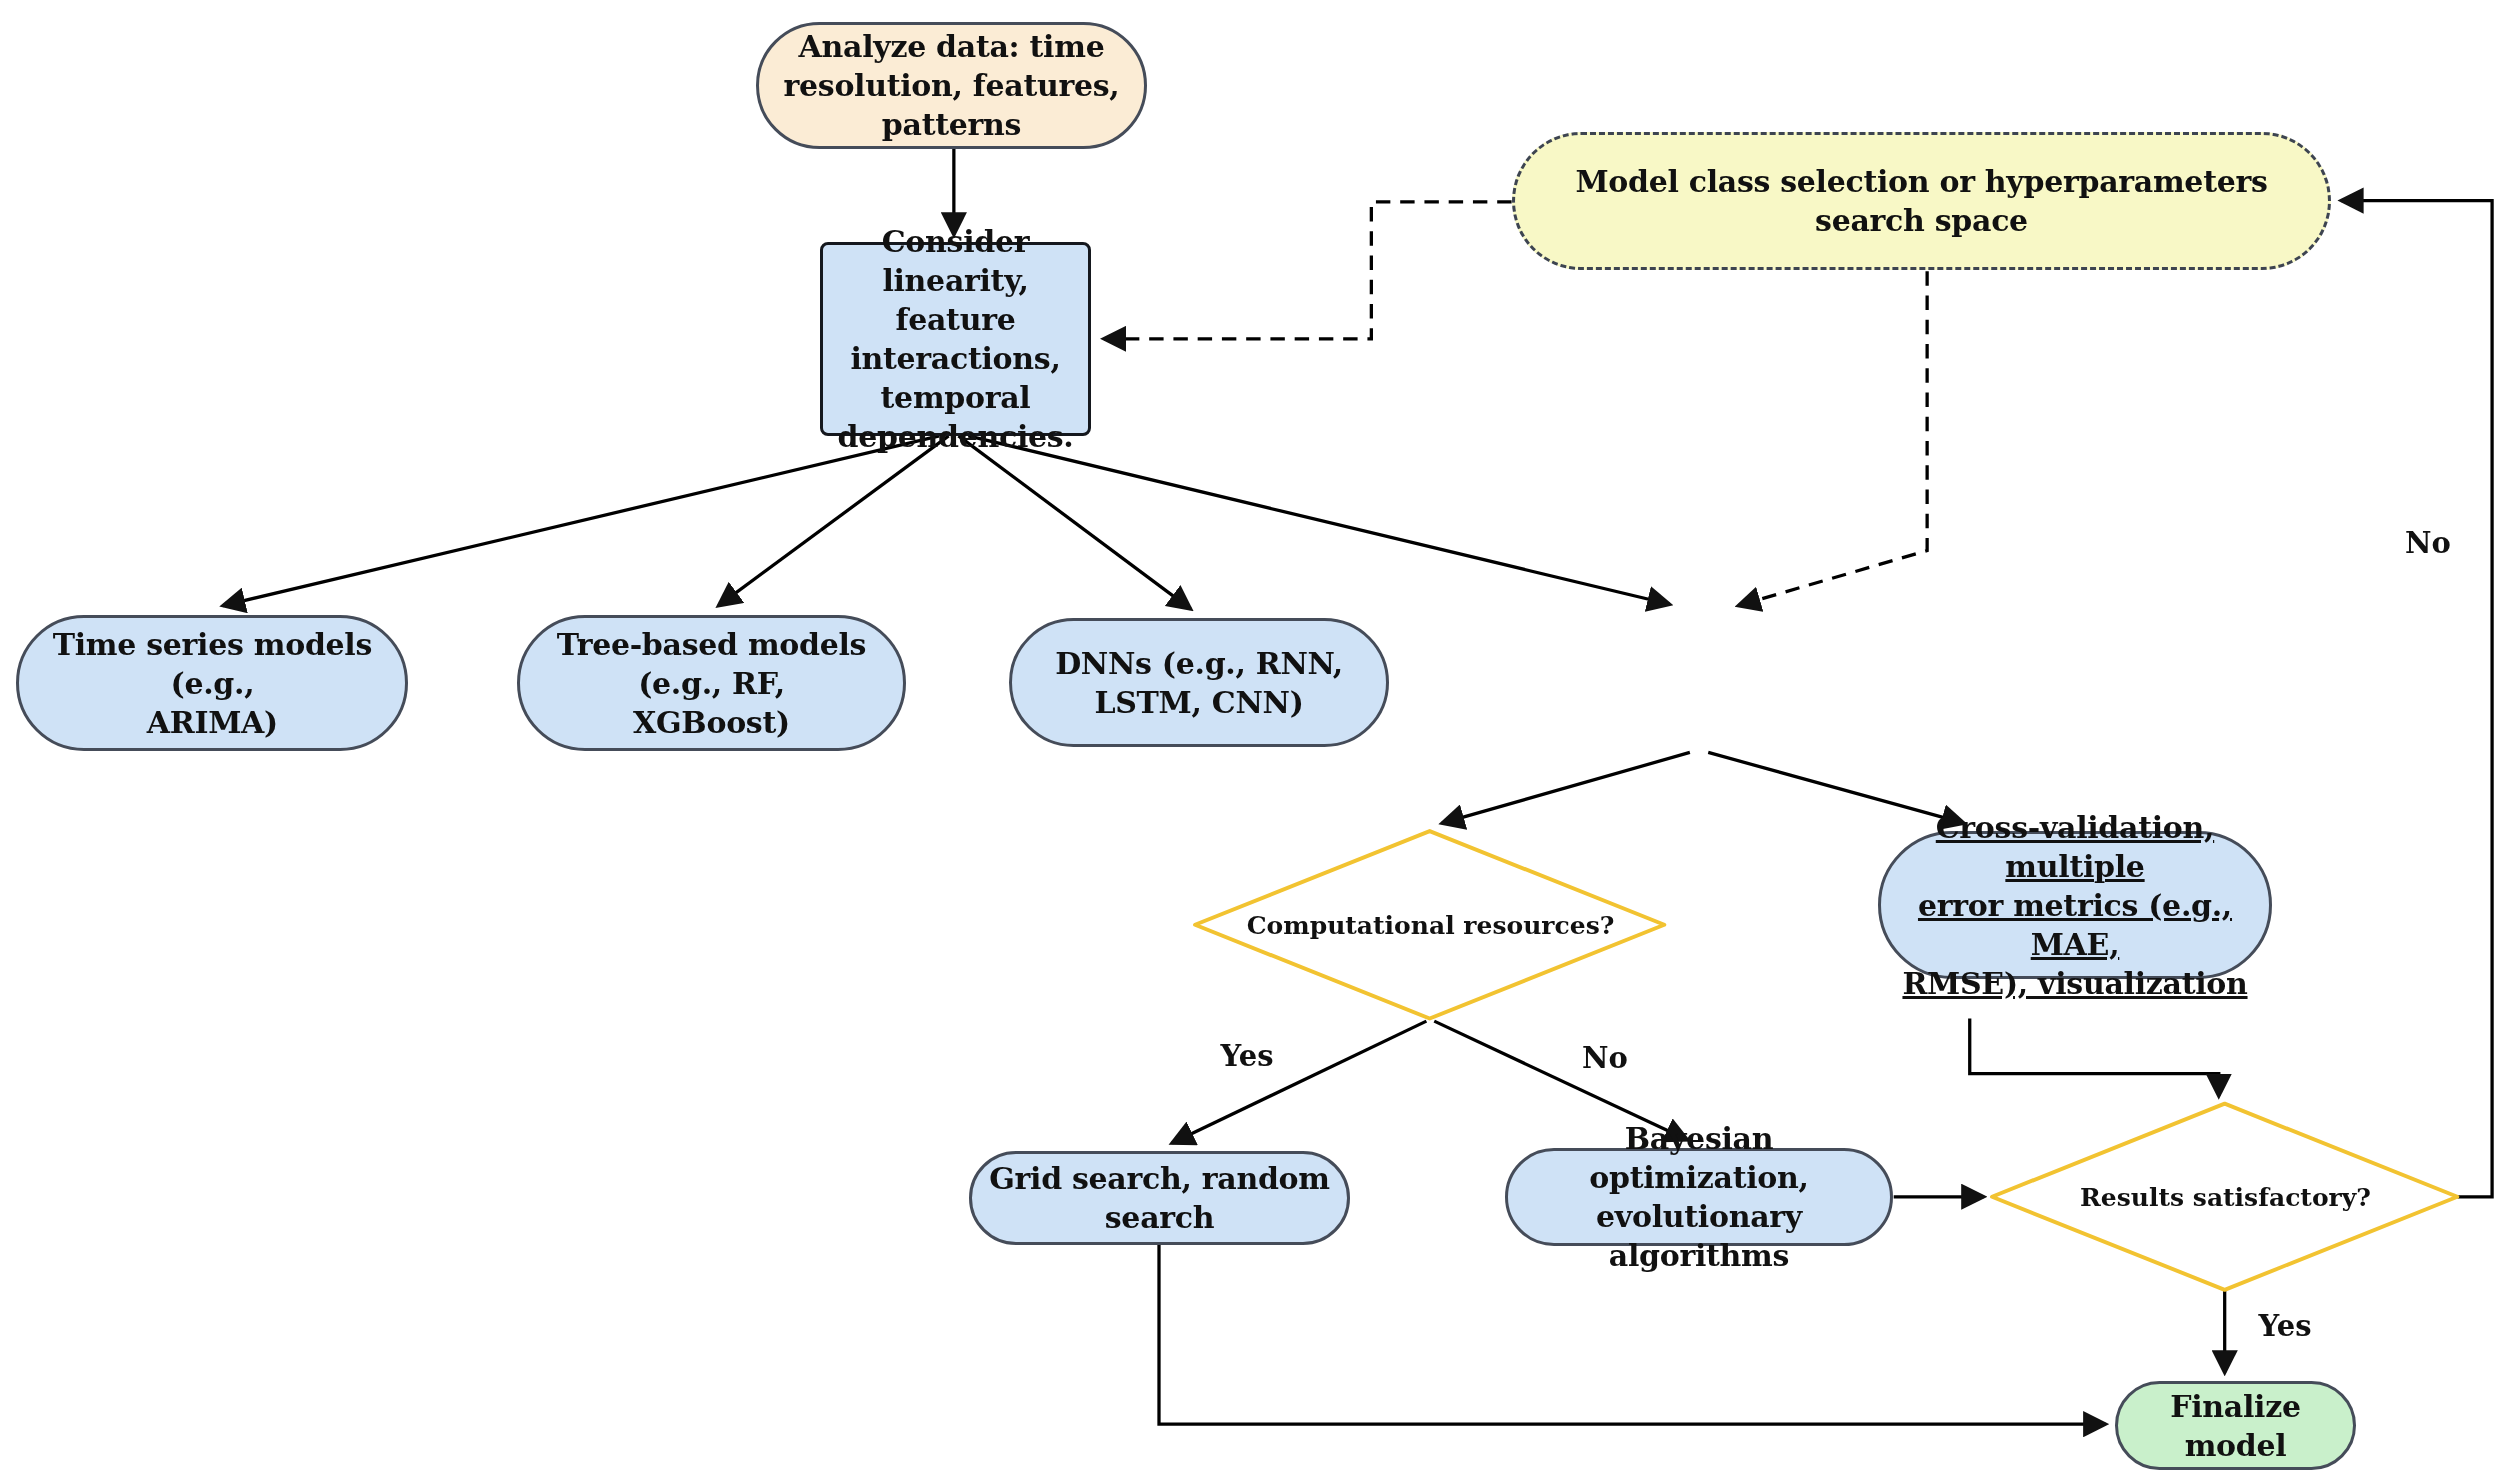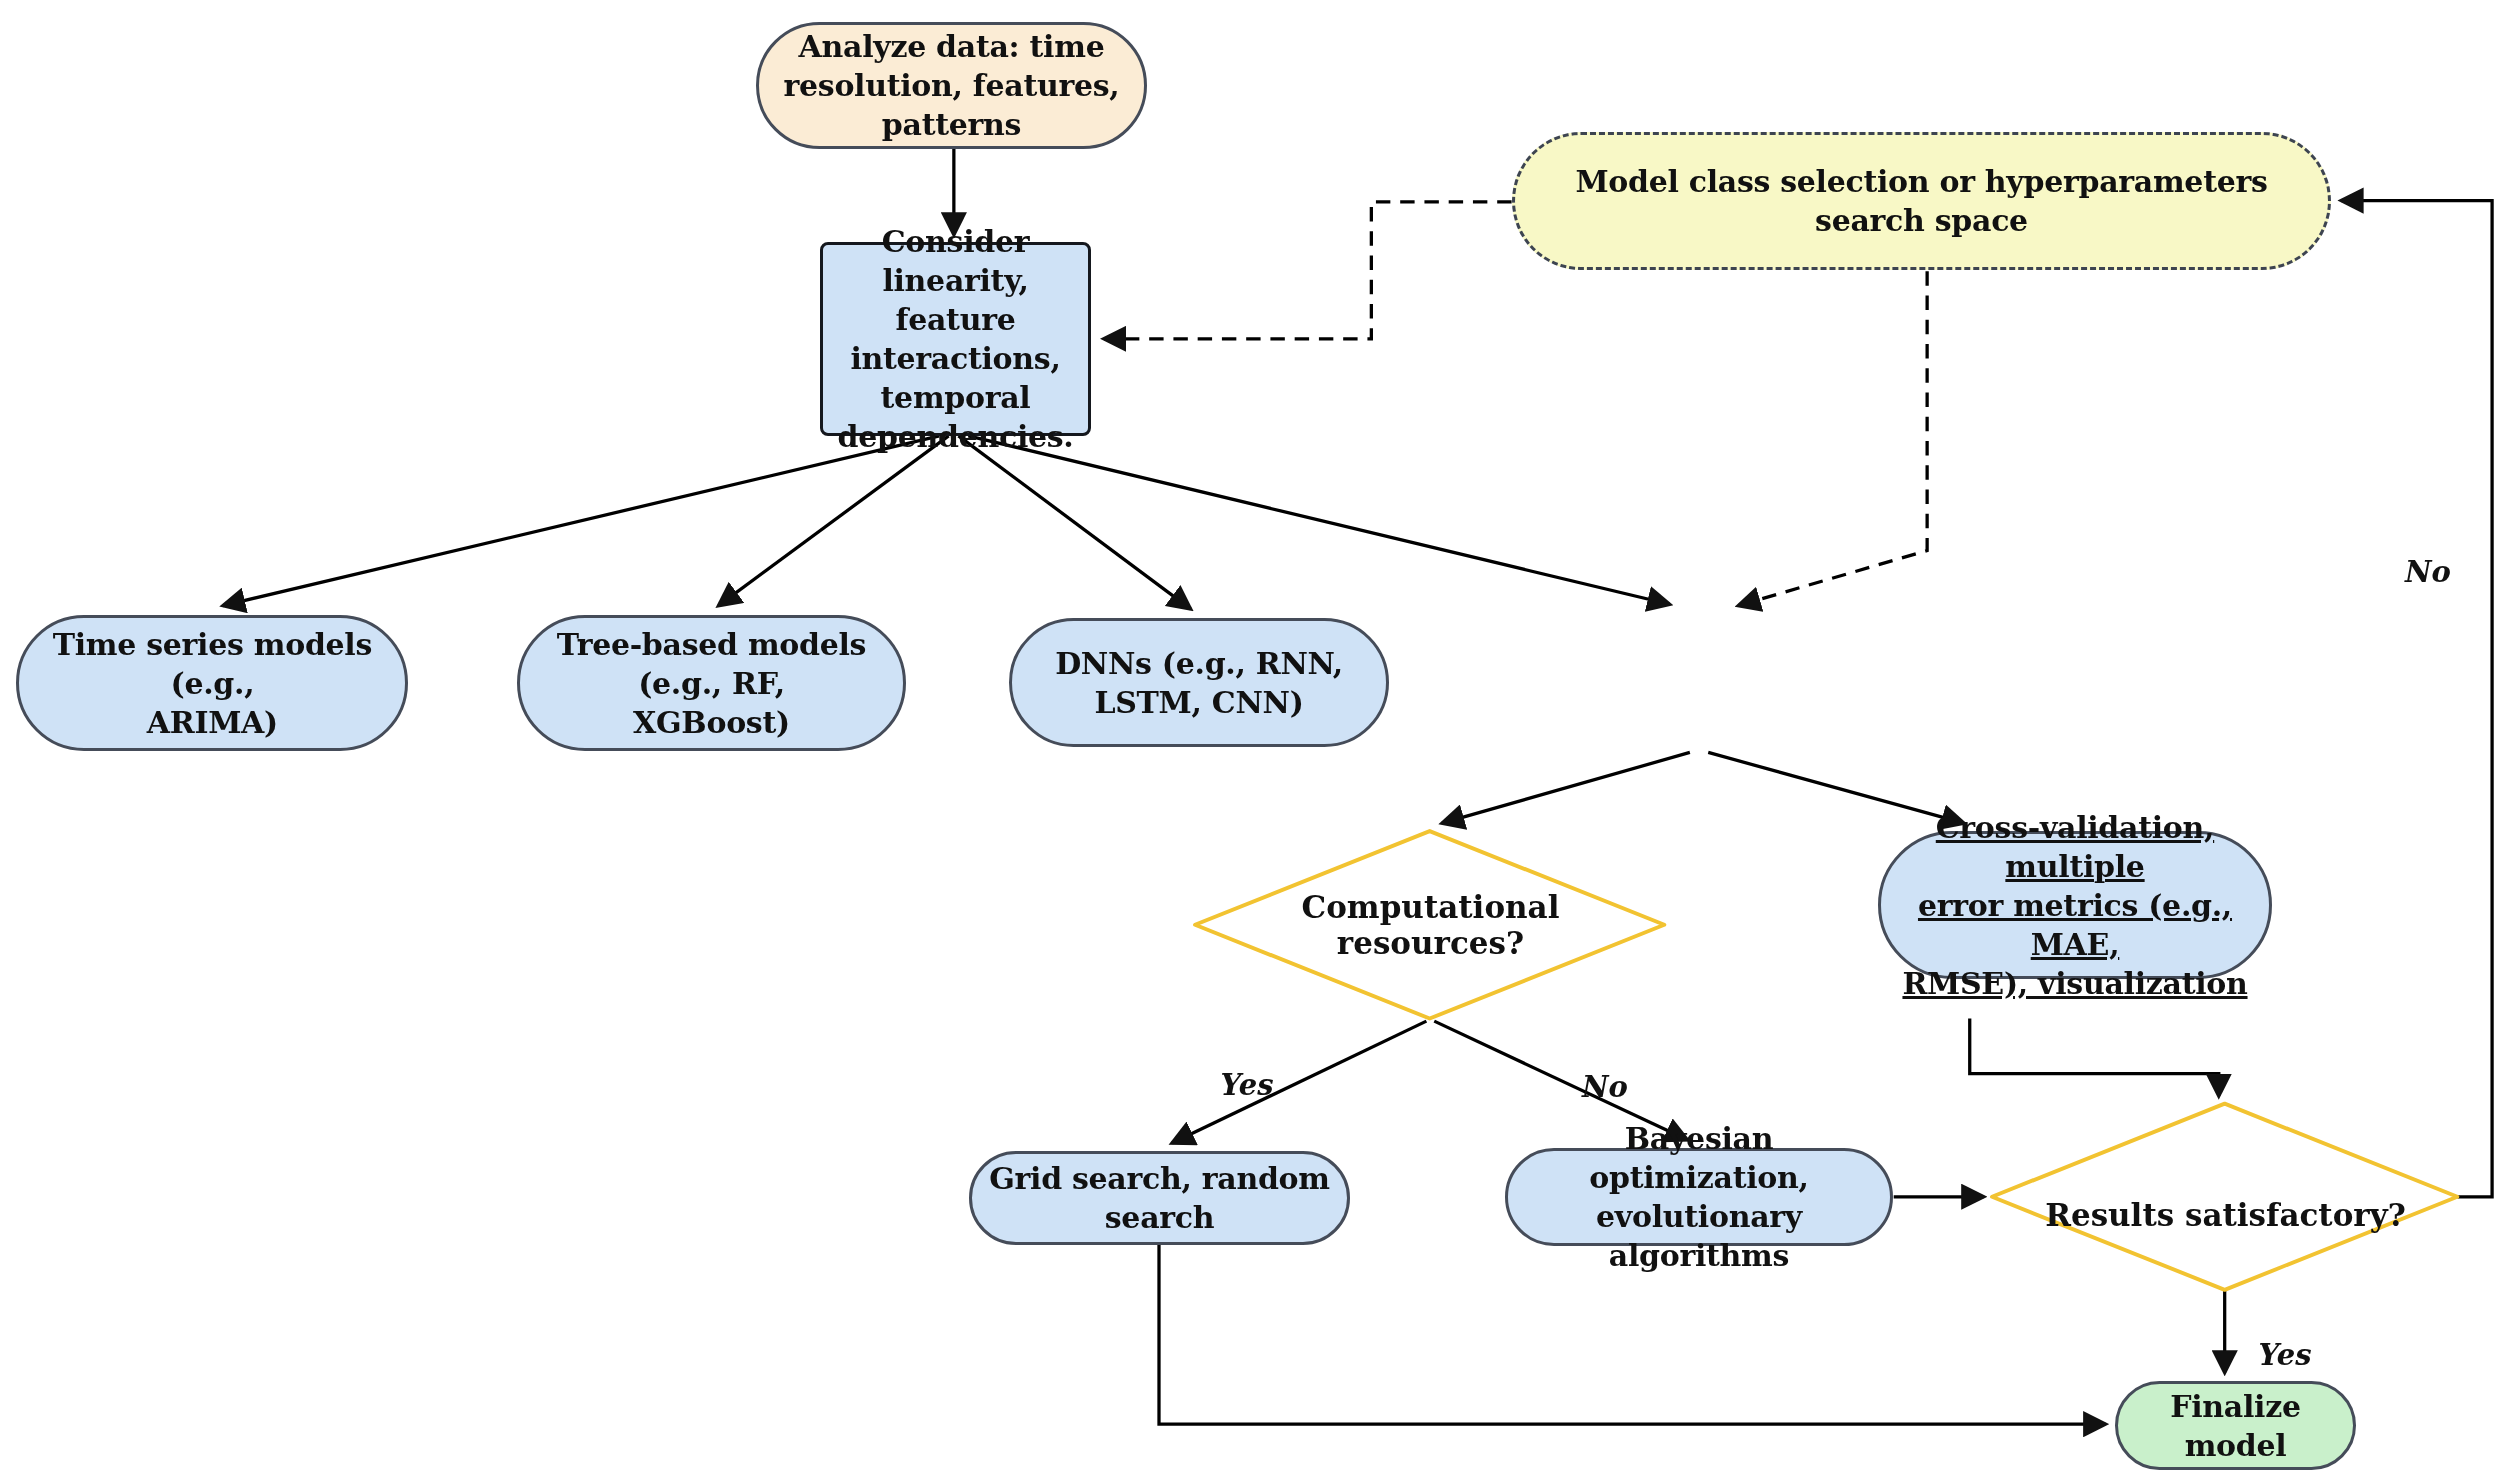--- a/index.html
+++ b/index.html
@@ -26,28 +26,28 @@
   #n-consider{left:820px;top:242px;width:271px;height:194px;border:3.3px solid var(--consider-border,#15181e);border-radius:8px;}
   #n-ts{left:16.4px;top:615px;width:392px;height:136px;}
   #n-tree{left:517px;top:615px;width:389px;height:136px;}
   #n-dnns{left:1009px;top:618px;width:380px;height:129px;}
   #n-define{left:1510px;top:614px;width:380px;height:139px;}
   #n-crossval{left:1878px;top:831px;width:394px;height:148px;text-decoration:underline;}
   #n-grid{left:969px;top:1151px;width:381px;height:94px;align-items:center;}
   #n-bayes{left:1505px;top:1148px;width:388px;height:98px;}
   #n-finalize{left:2115px;top:1381px;width:241px;height:89px;background:var(--final-fill,#c9f0cb);}
   .dlabel{
-    position:absolute;display:flex;align-items:flex-end;justify-content:center;text-align:center;
-    font-weight:700;font-size:31px;color:var(--text,#111);background:transparent;border:none;
+    position:absolute;display:flex;align-items:center;justify-content:center;text-align:center;
+    font-weight:700;font-size:25px;color:var(--text,#111);background:transparent;border:none;
   }
   #dl-comp{left:1214px;top:889px;width:433px;height:72px;}
   #dl-results{left:2009px;top:1161px;width:433px;height:72px;}
   .elabel{
     position:absolute;transform:translate(-50%,-50%);
-    font-style:italic;font-weight:700;font-size:29px;color:var(--text,#111);margin-top:29px;
+    font-weight:700;font-size:29px;color:var(--text,#111);
   }
   #el-comp-yes{left:1247px;top:1056px;}
   #el-comp-no{left:1605px;top:1058px;}
   #el-results-yes{left:2285px;top:1326px;}
   #el-results-no{left:2428px;top:543px;}
 </style>
 </head>
 <body>
 
 <div class="stage" style="transform: scale(1);">

